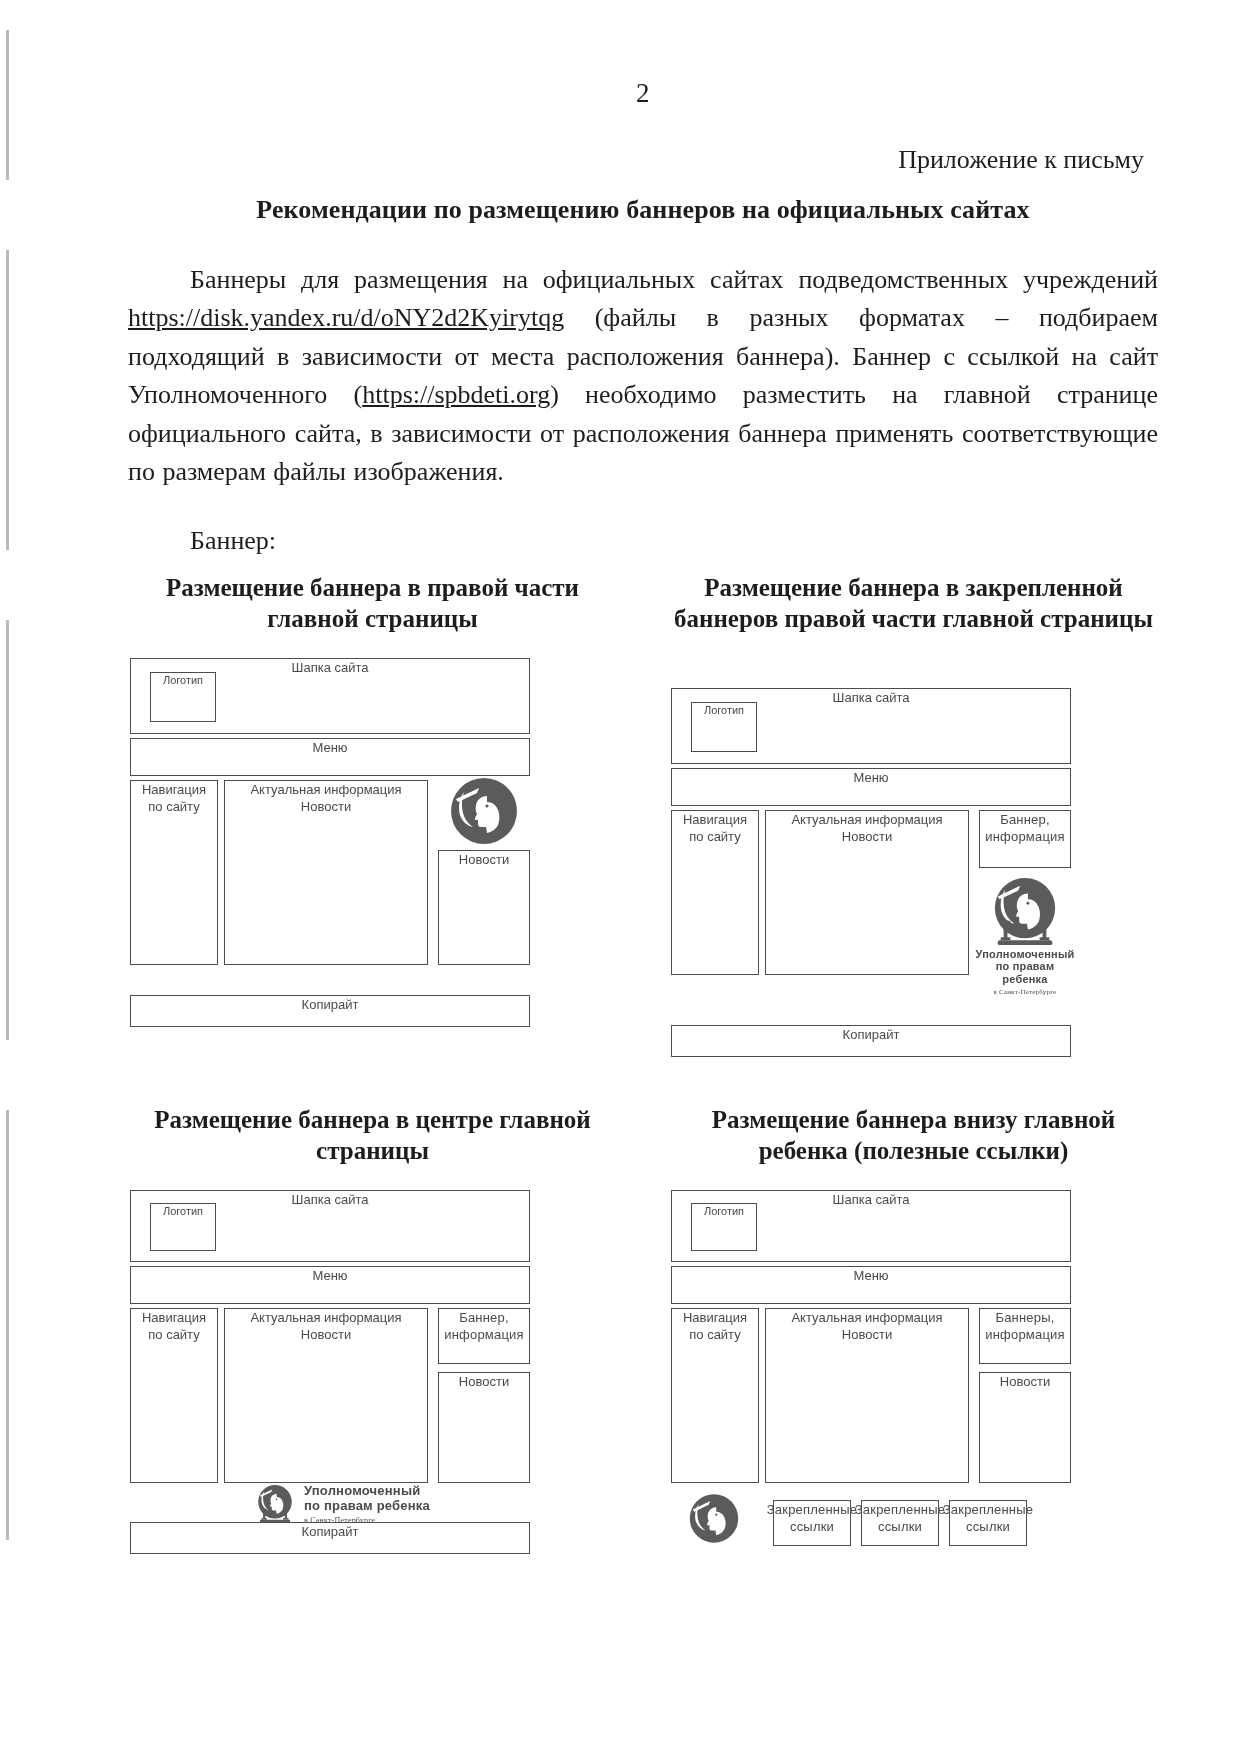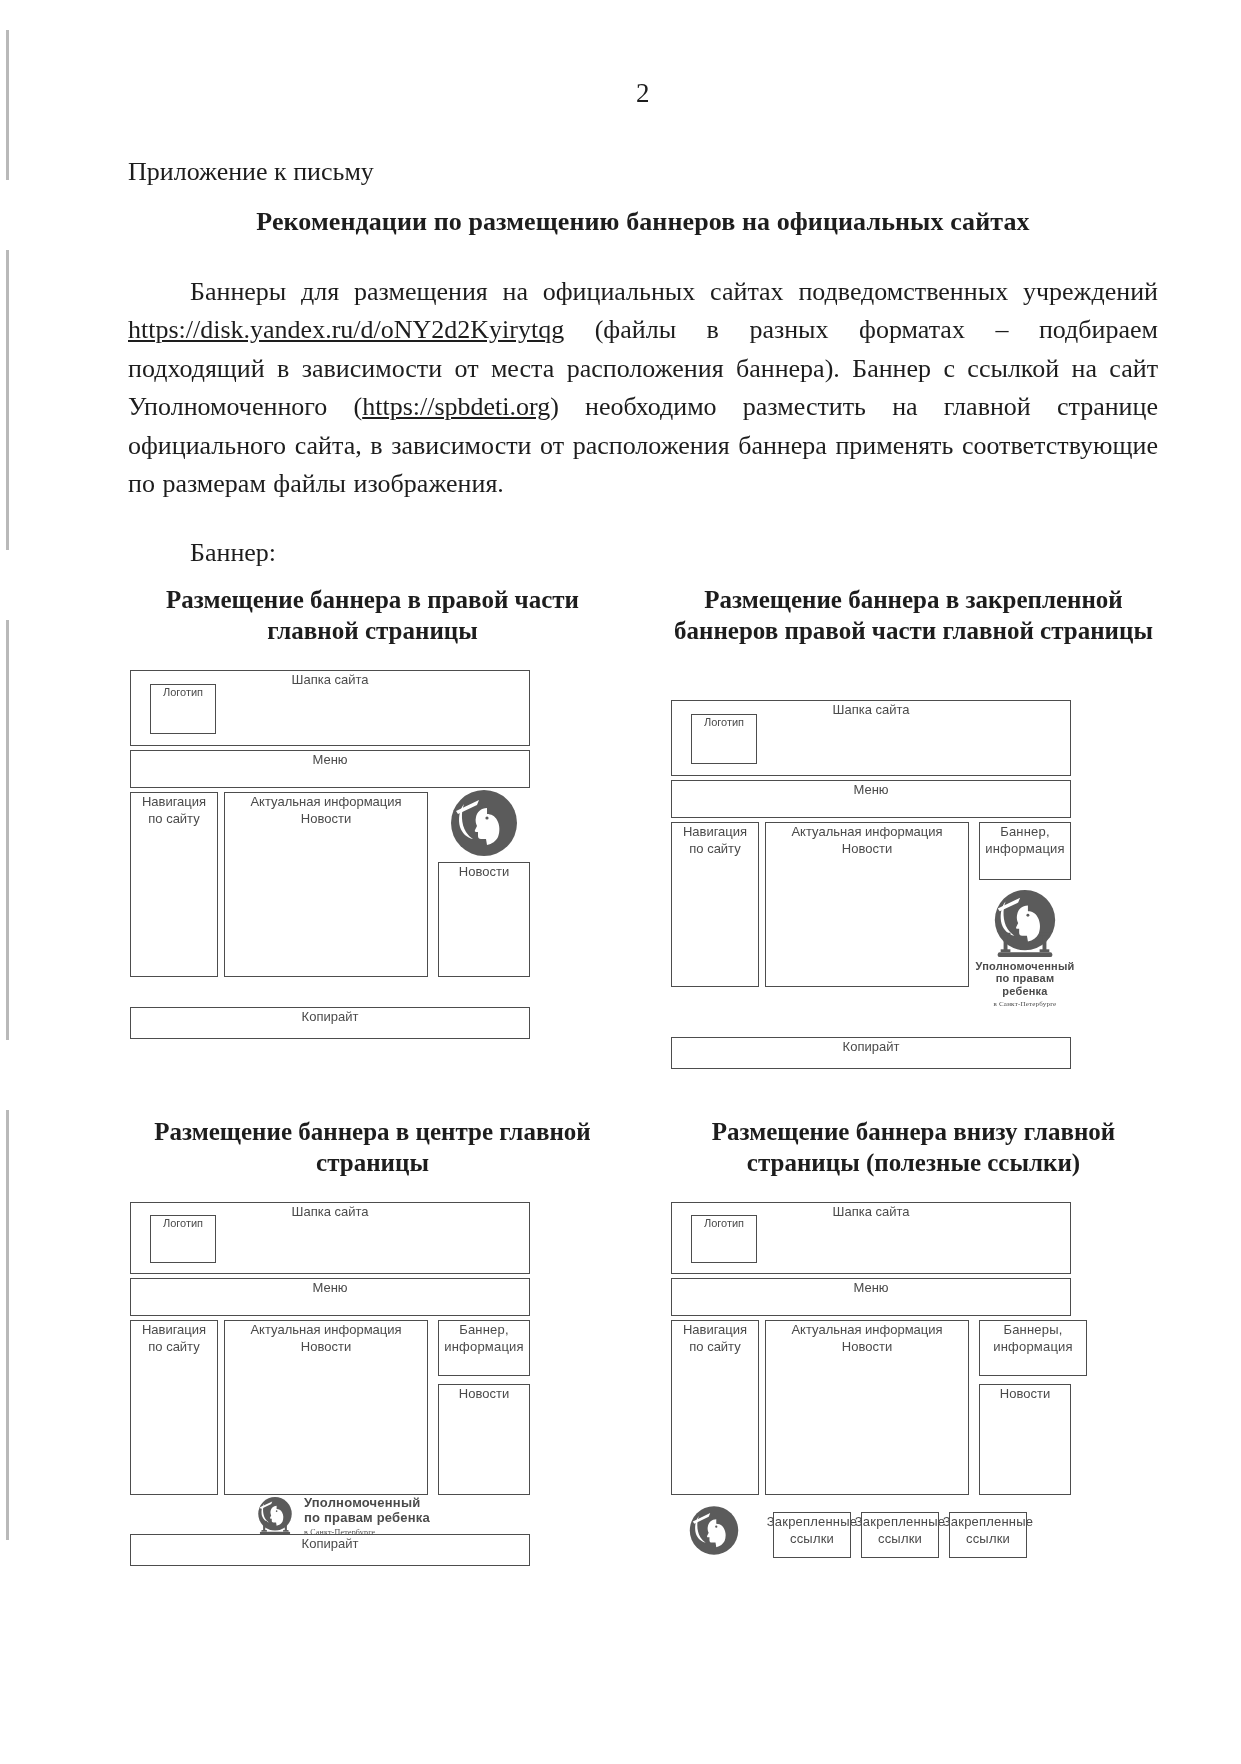--- a/index.html
+++ b/index.html
@@ -39,22 +39,23 @@
   }
 
   .page-number {
     text-align: center;
     font-size: 27px;
     margin-top: 78px;
     letter-spacing: .5px;
   }
 
   .appendix-line {
+    text-align: right;
     font-size: 26px;
-    margin-top: 48px;
+    margin-top: 36px;
     padding-right: 14px;
   }
 
   .doc-title {
     text-align: center;
     font-weight: bold;
     font-size: 26px;
     margin-top: 20px;
     letter-spacing: .1px;
   }
@@ -354,21 +355,21 @@
               </div>
             </div>
             <div class="box" style="left:2px;top:340px;width:400px;height:32px;">
               <span>Копирайт</span>
             </div>
           </div>
         </div>
       </div>
 
       <div style="margin-top:44px;">
-        <div class="fig-title">Размещение баннера внизу главной страницы (полезные ссылки)</div>
+        <div class="fig-title">Размещение баннера внизу главной ребенка (полезные ссылки)</div>
         <div class="fig-wrap">
           <div class="mock" style="width:404px;height:372px;">
             <div class="box" style="left:2px;top:8px;width:400px;height:72px;">
               <span>Шапка сайта</span>
             </div>
             <div class="box small" style="left:22px;top:21px;width:66px;height:48px;">
               <span>Логотип</span>
             </div>
             <div class="box" style="left:2px;top:84px;width:400px;height:38px;">
               <span>Меню</span>
@@ -378,21 +379,21 @@
                 <span class="lbl">Навигация</span>
                 <span class="lbl">по сайту</span>
               </span>
             </div>
             <div class="box" style="left:96px;top:126px;width:204px;height:175px;">
               <span>
                 <span class="lbl">Актуальная информация</span>
                 <span class="lbl">Новости</span>
               </span>
             </div>
-            <div class="box tiny" style="left:310px;top:126px;width:108px;height:56px;">
+            <div class="box tiny" style="left:310px;top:126px;width:92px;height:56px;">
               <span>
                 <span class="lbl">Баннеры,</span>
                 <span class="lbl">информация</span>
               </span>
             </div>
             <div class="box" style="left:310px;top:190px;width:92px;height:111px;">
               <span>Новости</span>
             </div>
 
             <div class="emblem" style="left:14px;top:310px;width:62px;">

